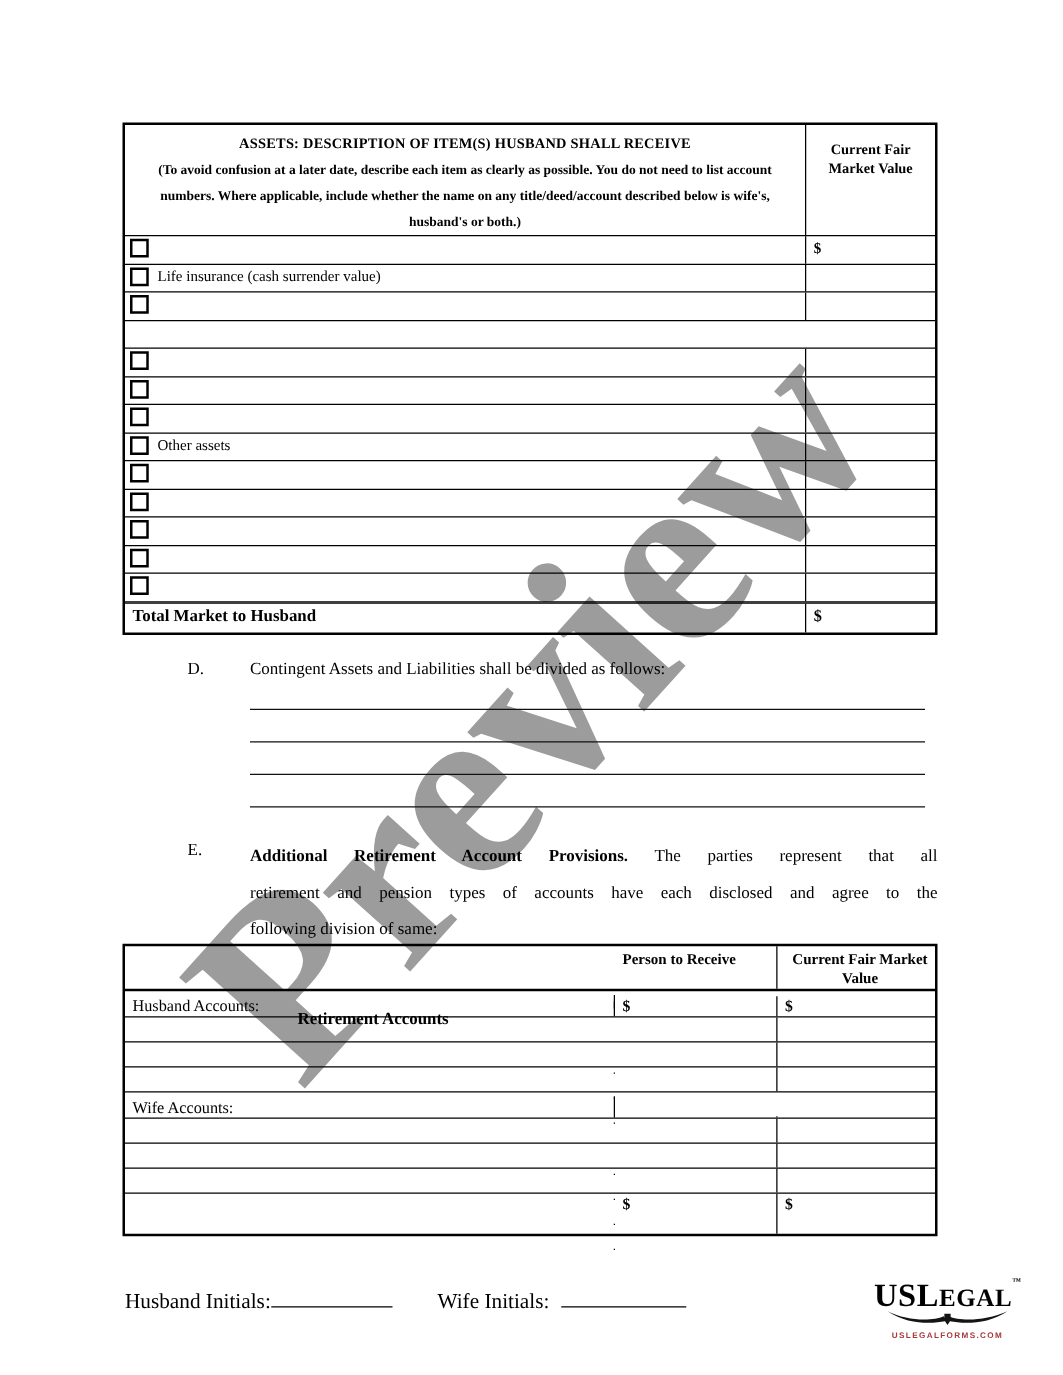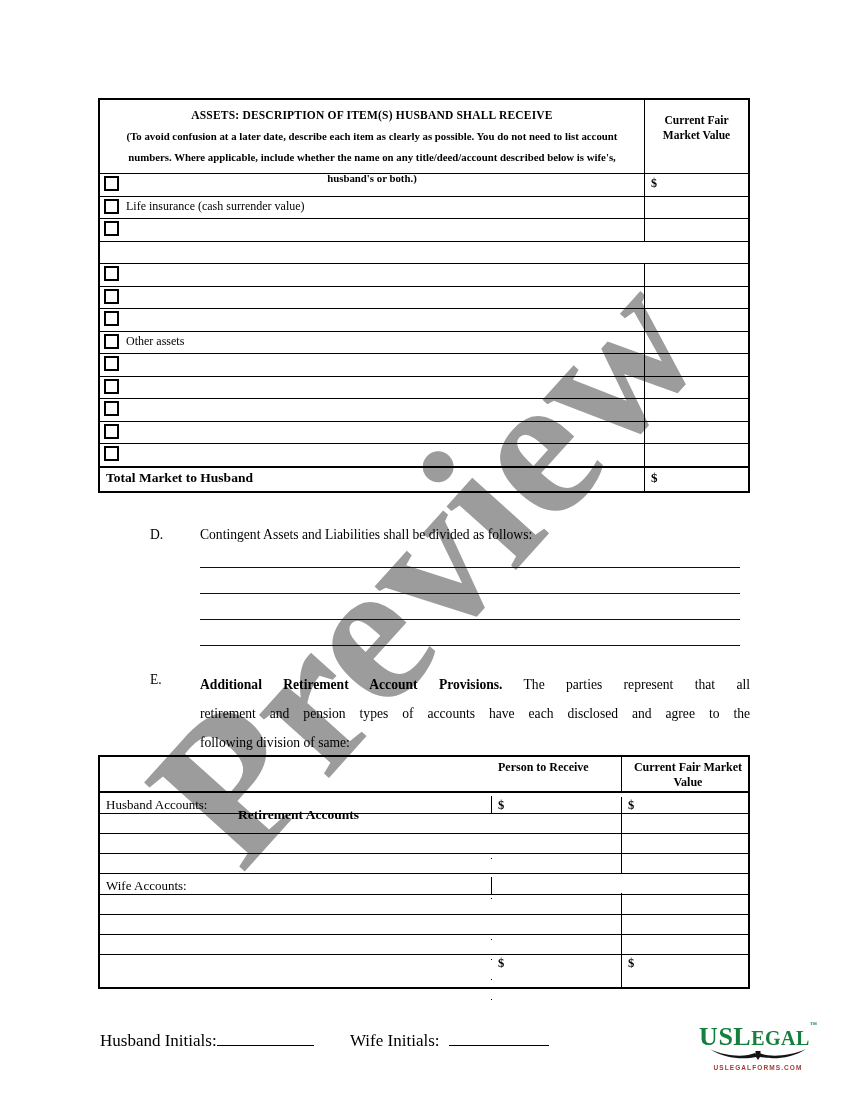--- a/index.html
+++ b/index.html
@@ -7,21 +7,21 @@
         font-family:"Liberation Serif",serif;color:#000;overflow:hidden;}
   .watermark{position:absolute;left:425px;top:568px;z-index:0;
         transform:translate(-50%,-50%) rotate(-48deg);
         font-family:"Liberation Serif",serif;font-weight:bold;
         font-size:205px;color:#9c9c9c;white-space:nowrap;}
   .layer{position:absolute;left:0;top:0;width:850px;height:1100px;z-index:1;}
 
   
   .assets-table{position:absolute;left:98px;top:98px;width:652px;
         border:2px solid #000;box-sizing:border-box;background:transparent;}
-  .at-header{display:flex;height:74px;border-bottom:1px solid #000;box-sizing:border-box;}
+  .at-header{display:flex;height:89px;border-bottom:1px solid #000;box-sizing:border-box;}
   .at-hleft{width:545px;border-right:1px solid #000;box-sizing:border-box;
         text-align:center;padding:9px 12px 0;}
   .at-title{font-weight:bold;font-size:11.5px;letter-spacing:.2px;margin-bottom:5px;}
   .at-sub{font-weight:bold;font-size:10.8px;line-height:21px;}
   .at-hright{flex:1;text-align:center;padding-top:13px;font-weight:bold;
         font-size:11.5px;line-height:15px;}
   .at-row{display:flex;height:22.5px;border-bottom:1px solid #000;box-sizing:border-box;}
   .at-row:last-of-type{border-bottom:none;}
   .at-cl{width:545px;border-right:1px solid #000;box-sizing:border-box;
         display:flex;align-items:flex-start;}
@@ -251,21 +251,21 @@
         <div class="rt-c1 rt-label"></div>
         <div class="rt-c2 rt-money">$</div>
         <div class="rt-c3 rt-money">$</div>
       </div>
     </div>
 
     <div class="initials" style="left:100px;"><span>Husband Initials:</span><span class="iline"></span></div>
     <div class="initials" style="left:350px;"><span>Wife Initials:</span> <span class="iline" style="margin-left:5px;width:100px;"></span></div>
 
     <div class="logo">
-      <div class="logo-row" style="color:#15803d;"><span class="logo-big">USL</span><span class="logo-small">EGAL</span><span class="logo-tm">™</span></div>
+      <div class="logo-row" style="color:#000000;"><span class="logo-big">USL</span><span class="logo-small">EGAL</span><span class="logo-tm">™</span></div>
       <div class="logo-wings">
         <svg width="100" height="13" viewBox="0 0 100 13">
           <path d="M2 1 C18 9 38 9 47 5 L49 8 L51 5 C60 9 80 9 98 1 C82 12 62 11 52 9 L50 12 L48 9 C38 11 18 12 2 1 Z" fill="#141414"></path>
           <rect x="47.5" y="3" width="5" height="5" fill="#141414"></rect>
         </svg>
       </div>
       <div class="logo-site" style="color:#a63a3a;">USLEGALFORMS.COM</div>
     </div>
 
   </div>

